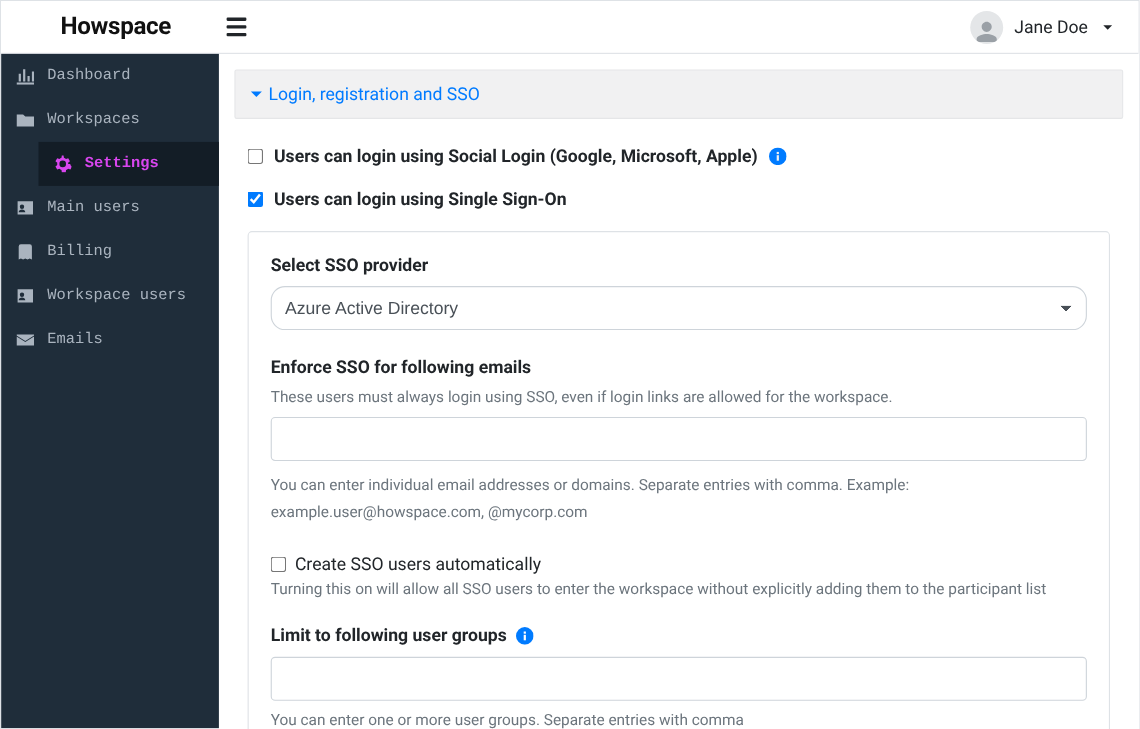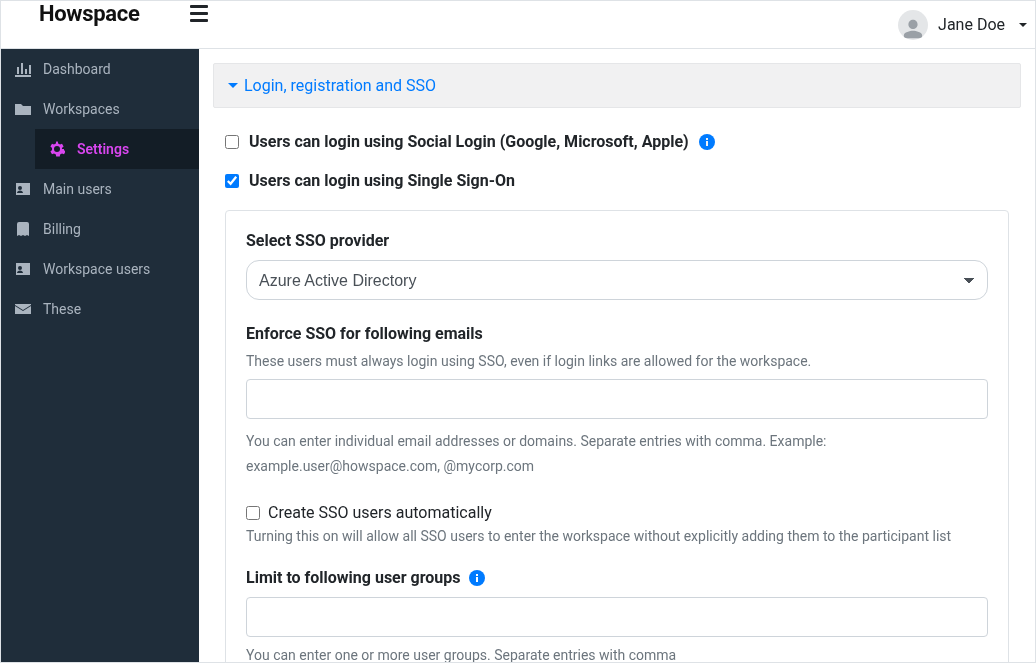--- a/index.html
+++ b/index.html
@@ -10,21 +10,22 @@
     background: #fff;
     width: 1036px;
     height: 663px;
     overflow: hidden;
     border: 1px solid #dee2e6;
   }
   .topbar {
     height: 48px;
     border-bottom: 1px solid #dee2e6;
     display: flex;
-    padding: 0 8px;
+    align-items: center;
+    padding: 0 24px;
     background: #fff;
   }
   .logo {
     font-size: 22px;
     font-weight: 700;
     letter-spacing: -0.3px;
     color: #111;
     margin-right: 50px;
     margin-left: 30px;
   }
@@ -78,20 +79,21 @@
     color: #aab4bf;
     flex-shrink: 0;
   }
   .side-item {
     display: flex;
     align-items: center;
     gap: 12px;
     padding: 12px 14px;
     font-size: 14px;
     cursor: pointer;
+    font-family: Liberation Mono, monospace;
   }
   .side-item.active {
     background: #131d26;
     color: #d946ef;
     font-weight: 600;
     margin-left: 34px;
   }
   .side-icon {
     width: 16px; height: 16px;
     display: inline-flex;
@@ -263,21 +265,21 @@
           </svg>
       </span>
       <span>Workspace users</span>
     </div>
     <div class="side-item">
       <span class="side-icon">
         <svg viewBox="0 0 16 16">
             <path d="M0 3h16v10H0zM8 9L0 4v1l8 5 8-5V4z"></path>
           </svg>
       </span>
-      <span>These</span>
+      <span>Emails</span>
     </div>
   </div>
 
   <div class="content">
 
     <div class="section-header">
       <span class="caret"></span>
       <span>Login, registration and SSO</span>
     </div>
 

